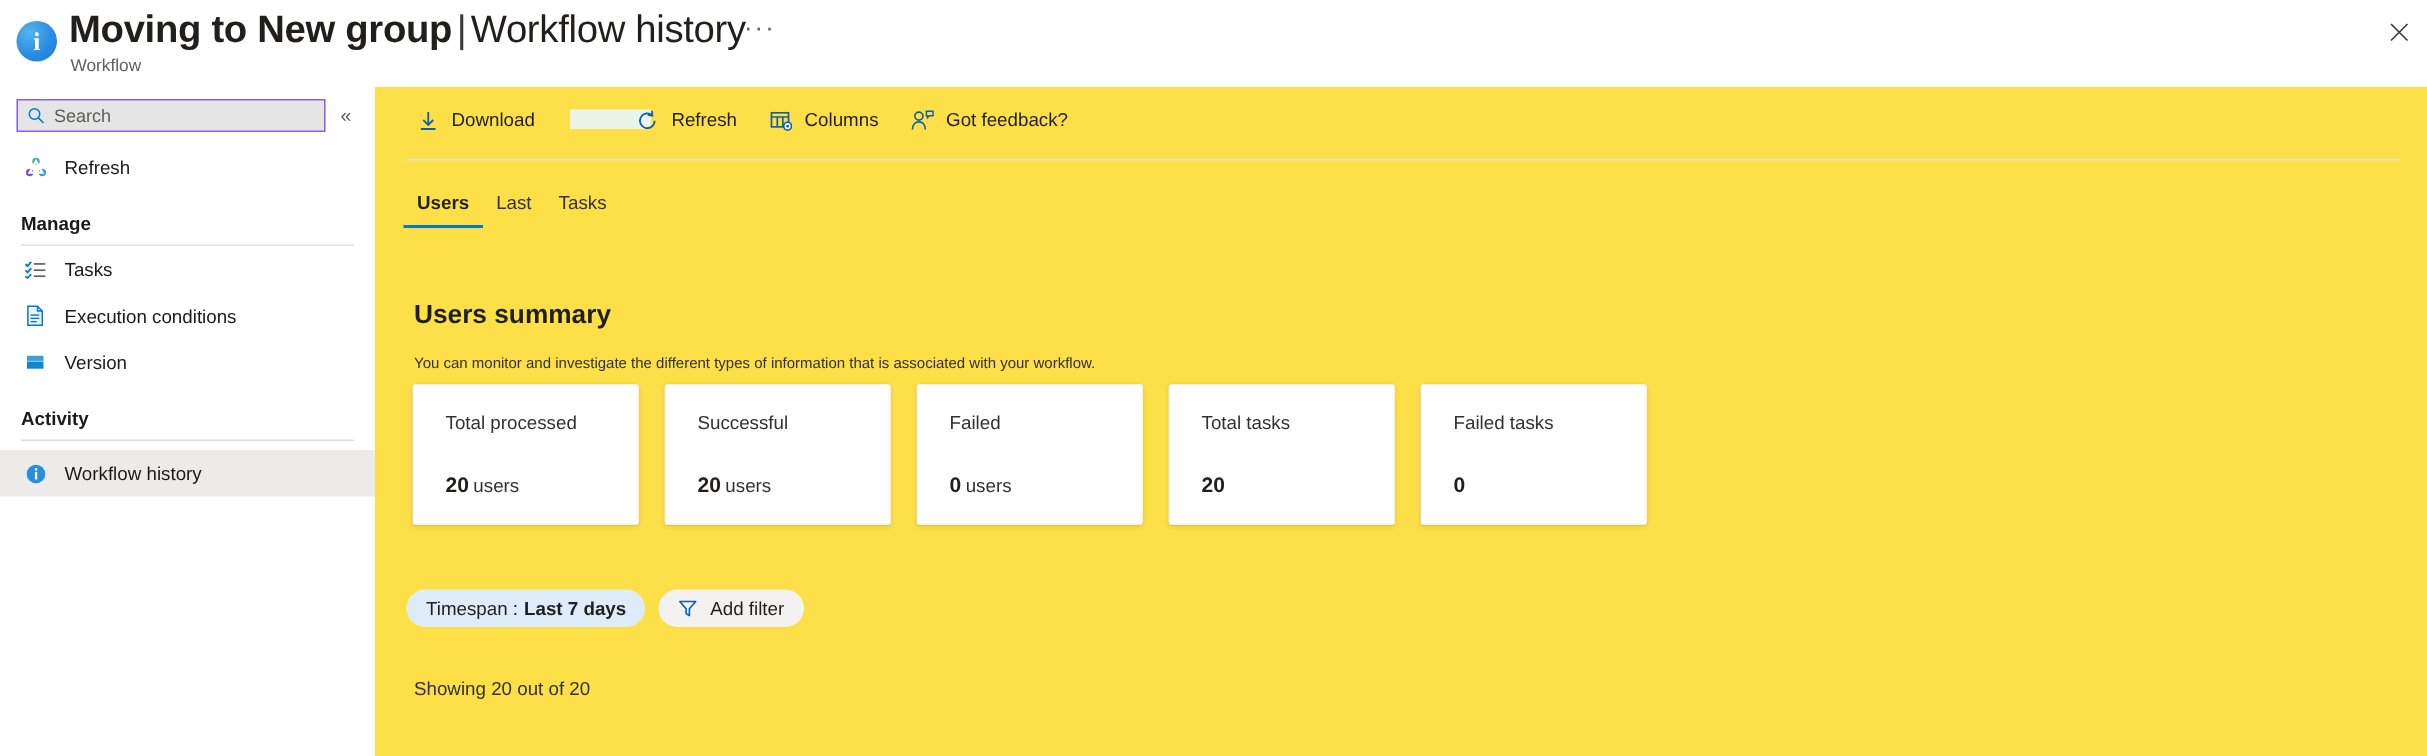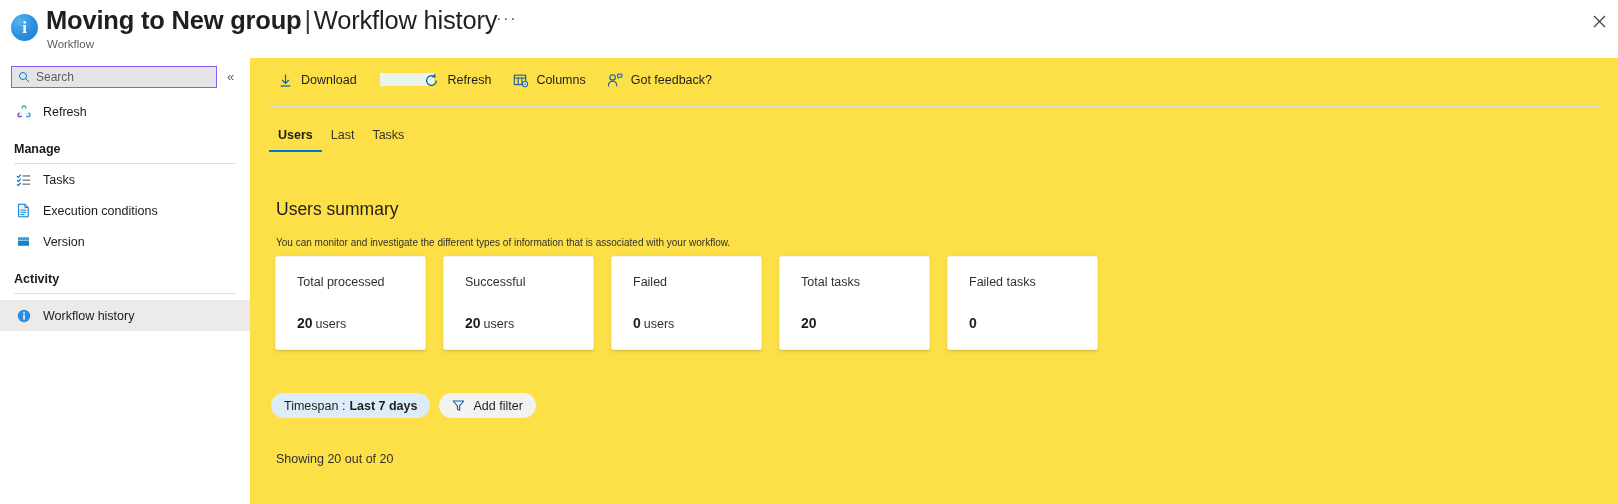--- a/index.html
+++ b/index.html
@@ -104,21 +104,21 @@
   }
   .tab .tab-label { font-size: 12.5px; color: #323130; line-height: 16px; }
   .tab.active .tab-label { font-weight: 700; color: #201f1e; }
   .tab.active::after {
     content: ""; position: absolute; left: 0; right: 0; bottom: -2px;
     height: 2px; background: #0078d4;
   }
 
   .section-title {
     position: absolute; left: 26px; top: 140px;
-    font-size: 17.5px; font-weight: 400; color: #201f1e; line-height: 22px;
+    font-size: 17.5px; font-weight: 700; color: #201f1e; line-height: 22px;
   }
   .section-desc {
     position: absolute; left: 26px; top: 176px;
     font-size: 10px; color: #323130; line-height: 17px;
   }
 
   .cards { position: absolute; left: 25px; top: 198px; display: flex; }
   .card {
     width: 151px; height: 94px; background: #ffffff;
     border: 1px solid #f1f1f1; border-radius: 2px;

